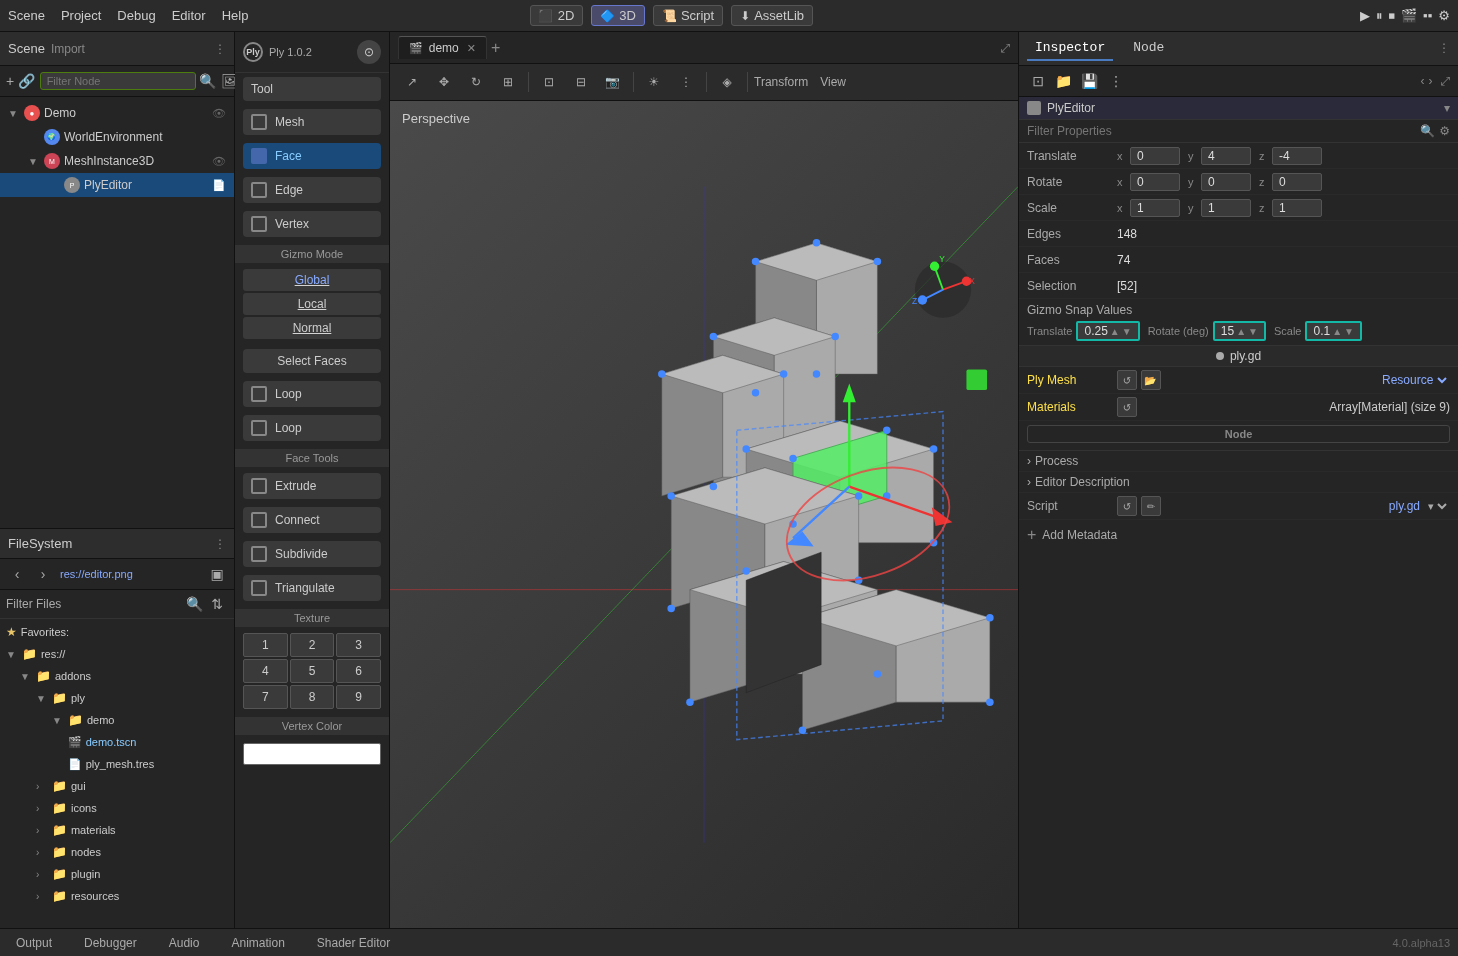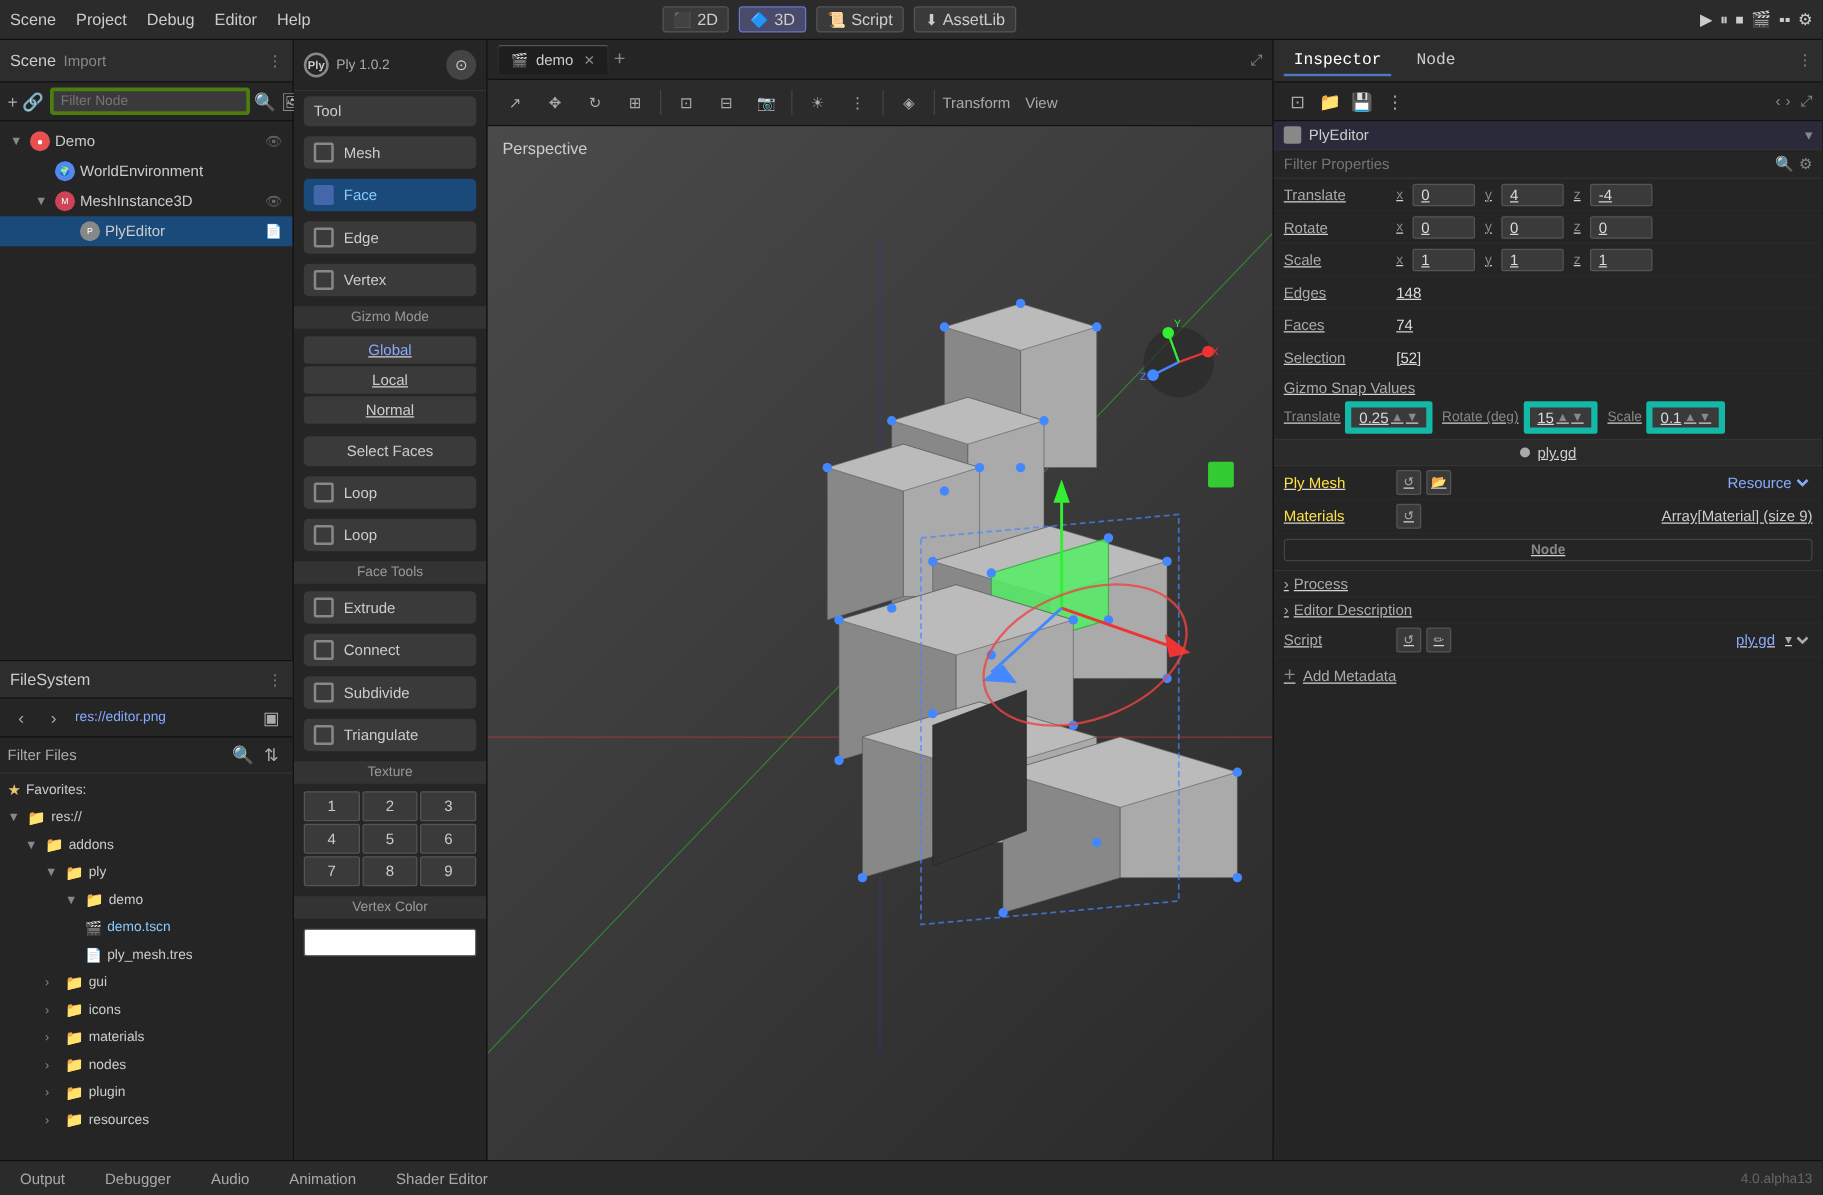--- a/index.html
+++ b/index.html
@@ -17,21 +17,21 @@
     
     .main { display: flex; flex: 1; overflow: hidden; }
 
     
     .scene-panel { width: 235px; background: #252526; border-right: 1px solid #111; display: flex; flex-direction: column; flex-shrink: 0; }
     .panel-header { background: #2d2d2d; padding: 4px 8px; display: flex; align-items: center; gap: 6px; border-bottom: 1px solid #111; height: 34px; }
     .panel-header-title { font-size: 13px; font-weight: 500; color: #ccc; }
     .panel-header-import { color: #888; font-size: 12px; }
     .panel-toolbar { display: flex; align-items: center; gap: 4px; padding: 4px 6px; border-bottom: 1px solid #111; }
     .icon-btn { width: 22px; height: 22px; display: flex; align-items: center; justify-content: center; cursor: pointer; color: #aaa; font-size: 14px; border-radius: 2px; }
-    .filter-input { flex: 1; background: #3a3a3a; border: 3px solid #4d7c0f; border-radius: 3px; color: #ccc; padding: 2px 6px; font-size: 11px; }
+    .filter-input { flex: 1; background: #3a3a3a; border: 1px solid #4d7c0f; border-radius: 3px; color: #ccc; padding: 2px 6px; font-size: 11px; }
 
     
     .scene-tree { flex: 1; overflow-y: auto; padding: 4px 0; }
     .tree-item { display: flex; align-items: center; gap: 4px; padding: 2px 8px; cursor: pointer; height: 24px; }
     .tree-item.selected { background: #1a4a7a; }
     .tree-indent { width: 16px; flex-shrink: 0; }
     .tree-arrow { width: 12px; color: #888; font-size: 10px; flex-shrink: 0; }
     .tree-icon { width: 16px; height: 16px; border-radius: 50%; flex-shrink: 0; display: flex; align-items: center; justify-content: center; font-size: 8px; }
     .tree-label { font-size: 12px; color: #ccc; }
     .tree-eye { margin-left: auto; color: #666; font-size: 11px; }
@@ -76,38 +76,38 @@
 
     
     .scene-svg { width: 100%; height: 100%; }
 
     
     .inspector-panel { width: 440px; background: #252526; border-left: 1px solid #111; display: flex; flex-direction: column; flex-shrink: 0; }
     .inspector-header { background: #2d2d2d; height: 34px; display: flex; align-items: center; padding: 0 8px; gap: 12px; border-bottom: 1px solid #111; font-family: Liberation Mono, monospace; }
     .inspector-tab { font-size: 13px; color: #ccc; padding: 4px 8px; cursor: pointer; border-bottom: 2px solid transparent; }
     .inspector-tab.active { color: #fff; border-bottom-color: #4a7ac0; }
     .inspector-toolbar { display: flex; align-items: center; gap: 4px; padding: 4px 8px; border-bottom: 1px solid #111; }
-    .inspector-content { flex: 1; overflow-y: auto; padding: 0; text-decoration: underline; }
+    .inspector-content { flex: 1; overflow-y: auto; padding: 0; }
     .filter-bar { display: flex; align-items: center; padding: 4px 8px; border-bottom: 1px solid #333; }
     .filter-bar input { flex: 1; background: transparent; border: none; color: #ccc; font-size: 12px; outline: none; }
 
     .prop-row { display: flex; align-items: center; padding: 3px 8px; border-bottom: 1px solid #2a2a2a; min-height: 26px; }
     .prop-label { width: 90px; color: #aaa; font-size: 12px; flex-shrink: 0; }
     .prop-values { display: flex; gap: 8px; align-items: center; flex: 1; }
     .prop-coord { display: flex; align-items: center; gap: 3px; }
     .prop-coord-label { color: #888; font-size: 11px; width: 10px; }
     .prop-value { background: #3a3a3a; border: 1px solid #555; border-radius: 2px; padding: 1px 6px; color: #ddd; font-size: 12px; min-width: 50px; }
     .prop-simple { color: #ddd; font-size: 12px; }
 
     .gizmo-snap { padding: 4px 8px; border-bottom: 1px solid #333; }
     .gizmo-snap-title { color: #aaa; font-size: 12px; margin-bottom: 4px; }
     .gizmo-snap-row { display: flex; gap: 8px; align-items: center; }
     .snap-item { display: flex; align-items: center; gap: 4px; }
     .snap-label { color: #888; font-size: 11px; }
-    .snap-value { background: #3a3a3a; border: 5px solid #14b8a6; border-radius: 2px; padding: 1px 6px; color: #ddd; font-size: 12px; min-width: 45px; display: flex; align-items: center; gap: 2px; }
+    .snap-value { background: #3a3a3a; border: 2px solid #14b8a6; border-radius: 2px; padding: 1px 6px; color: #ddd; font-size: 12px; min-width: 45px; display: flex; align-items: center; gap: 2px; }
     .snap-arrow { color: #888; font-size: 10px; cursor: pointer; }
 
     .resource-row { display: flex; align-items: center; padding: 3px 8px; border-bottom: 1px solid #2a2a2a; min-height: 26px; }
     .resource-label { width: 90px; color: #fde047; font-size: 12px; flex-shrink: 0; }
     .resource-icons { display: flex; gap: 4px; }
     .resource-icon-btn { width: 20px; height: 20px; background: #3a3a3a; border: 1px solid #555; border-radius: 2px; display: flex; align-items: center; justify-content: center; cursor: pointer; color: #aaa; font-size: 10px; }
     .resource-value { flex: 1; text-align: right; color: #ccc; font-size: 12px; }
     .resource-select { background: transparent; border: none; color: #88aaff; font-size: 12px; cursor: pointer; }
 
     .node-section { padding: 4px 8px; border-bottom: 1px solid #333; }

